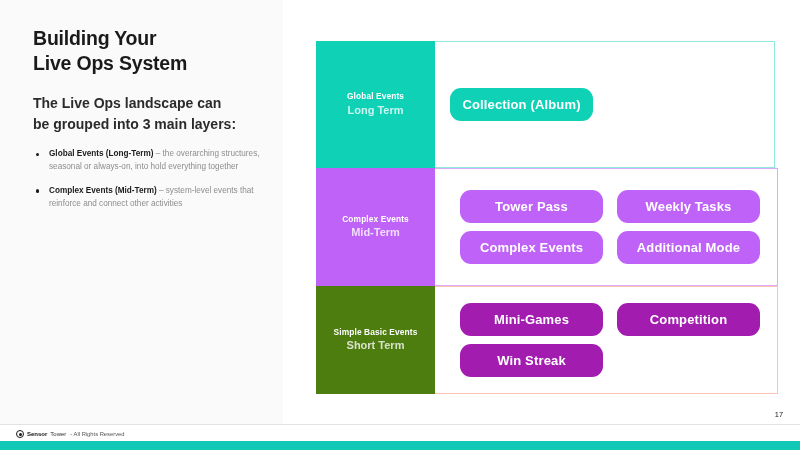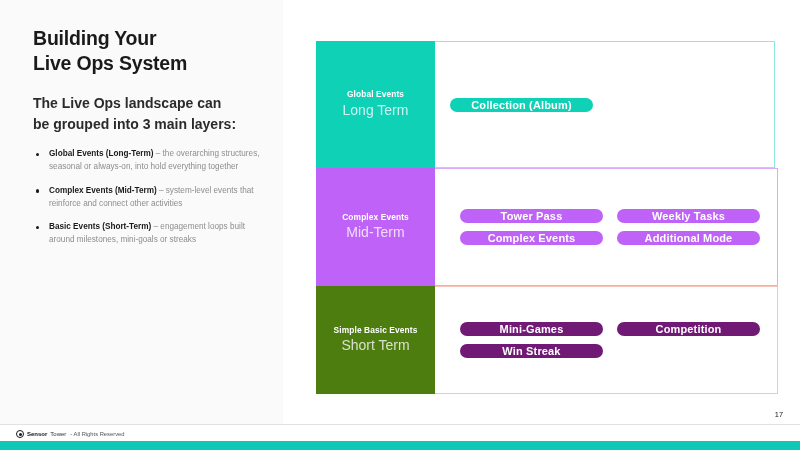--- a/index.html
+++ b/index.html
@@ -122,22 +122,22 @@
   }
 
   .row-label .name {
     font-size: 8.4px;
     font-weight: bold;
     line-height: 1.35;
     letter-spacing: 0.1px;
   }
 
   .row-label .term {
-    font-size: 14px;
-    font-weight: normal;
+    font-size: 11px;
+    font-weight: bold;
     line-height: 1.35;
     color: rgba(255,255,255,0.78);
   }
 
   .row-body {
     flex: 1;
     background: #ffffff;
     position: relative;
     display: flex;
     flex-wrap: wrap;
@@ -150,36 +150,36 @@
   .row-1 .row-body  { border: 1px solid #8fe8dd; border-left: none; }
 
   .row-2 .row-label { background: #bf62f7; }
   .row-2 .row-body  { border: 1px solid #dca9fb; border-left: none; }
 
   .row-3 .row-label { background: #4d7c0f; }
   .row-3 .row-body  { border: 1px solid #fcc2b6; border-left: none; }
 
   
   .pill {
-    height: 14px;
+    height: 33px;
     border-radius: 11px;
     display: flex;
     align-items: center;
     justify-content: center;
     color: #ffffff;
-    font-size: 11px;
+    font-size: 13px;
     font-weight: bold;
     letter-spacing: 0.15px;
     width: 143px;
     margin: 4px 7px;
   }
 
   .pill-teal   { background: #0ed1b6; }
   .pill-purple { background: #bf62f7; }
-  .pill-coral  { background: #701a75; }
+  .pill-coral  { background: #a21caf; }
 
   .row-1 .row-body { padding-left: 8px; }
 
   
   .grid-2 {
     width: 100%;
     display: grid;
     grid-template-columns: 157px 157px;
     justify-content: start;
     row-gap: 0px;
@@ -270,24 +270,20 @@
       <li class="bullet">
         <span class="dot"></span>
         <span class="lead">Global Events (Long-Term)</span><span> – the overarching structures, seasonal or always-on, into hold everything together</span>
       </li>
 
       <li class="bullet">
         <span class="dot"></span>
         <span class="lead">Complex Events (Mid-Term)</span><span> – system-level events that reinforce and connect other activities</span>
       </li>
 
-      <li class="bullet">
-        <span class="dot"></span>
-        <span class="lead">Basic Events (Short-Term)</span><span> – engagement loops built around milestones, mini-goals or streaks</span>
-      </li>
 
     </ul>
   </div>
 
   <div class="diagram">
 
     <div class="row row-1">
       <div class="row-label">
         <div class="name">Global Events</div>
         <div class="term">Long Term</div>

